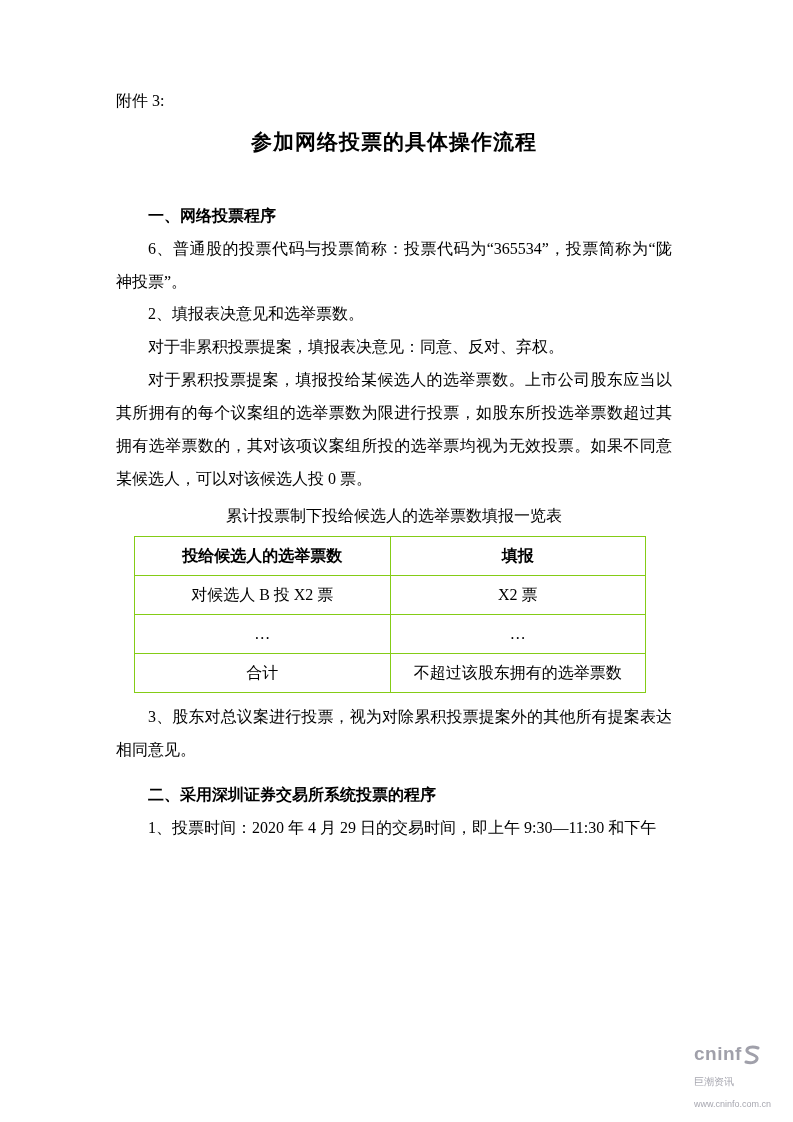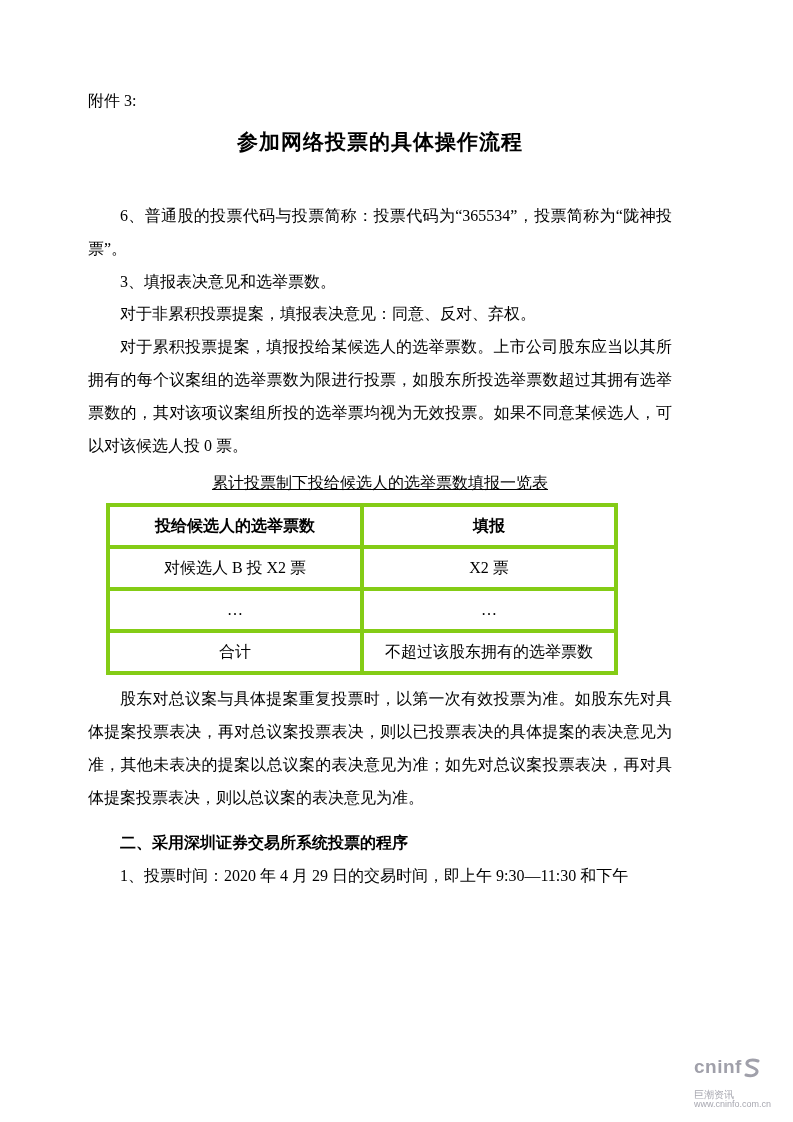--- a/index.html
+++ b/index.html
@@ -10,21 +10,21 @@
   body {
     width: 793px;
     height: 1122px;
     position: relative;
     font-family: "Liberation Serif", "DejaVu Serif", serif;
     color: #000000;
     overflow: hidden;
   }
   .page {
     box-sizing: border-box;
-    padding: 88px 121px 0 88px;
+    padding: 88px 121px 0 116px;
   }
   .attachment-label {
     font-size: 16px;
     line-height: 1.6;
     margin-bottom: 14px;
   }
   .doc-title {
     font-size: 21px;
     font-weight: bold;
     text-align: center;
@@ -48,31 +48,30 @@
     font-family: "Liberation Sans", "DejaVu Sans", sans-serif;
   }
   p.section-heading.spaced {
     margin-top: 12px;
   }
   .table-caption {
     font-size: 16px;
     line-height: 2.0;
     text-align: center;
     margin: 4px 0 2px 0;
-    text-decoration: underline;
   }
   table.votes-table {
     border-collapse: collapse;
     margin: 4px auto 8px 18px;
     width: 512px;
     table-layout: fixed;
   }
   table.votes-table th,
   table.votes-table td {
-    border: 4px solid #84cc16;
+    border: 1px solid #84cc16;
     font-size: 16px;
     text-align: center;
     padding: 7px 6px;
     height: 24px;
     vertical-align: middle;
   }
   table.votes-table th {
     font-weight: bold;
     font-family: "Liberation Sans", "DejaVu Sans", sans-serif;
   }
@@ -104,37 +103,38 @@
     height: 20px;
   }
   .logo-sub {
     font-size: 10px;
     color: #a7a7b0;
     margin-top: 11px;
   }
   .logo-url {
     font-size: 9px;
     color: #a7a7b0;
-    margin-top: 0;
+    margin-top: 13px;
   }
 </style>
 </head>
 <body>
 
 <div class="page">
 
   <div class="attachment-label">附件 3:</div>
 
   <div class="doc-title">参加网络投票的具体操作流程</div>
 
 
+  <p class="section-heading">一、网络投票程序</p>
 
   <p class="body-para">6、普通股的投票代码与投票简称：投票代码为“365534”，投票简称为“陇神投票”。</p>
 
-  <p class="body-para">3、填报表决意见和选举票数。</p>
+  <p class="body-para">2、填报表决意见和选举票数。</p>
 
   <p class="body-para">对于非累积投票提案，填报表决意见：同意、反对、弃权。</p>
 
   <p class="body-para">对于累积投票提案，填报投给某候选人的选举票数。上市公司股东应当以其所拥有的每个议案组的选举票数为限进行投票，如股东所投选举票数超过其拥有选举票数的，其对该项议案组所投的选举票均视为无效投票。如果不同意某候选人，可以对该候选人投 0 票。</p>
 
   <div class="table-caption">累计投票制下投给候选人的选举票数填报一览表</div>
 
   <table class="votes-table">
     <colgroup>
         <col class="c1">
@@ -155,22 +155,22 @@
         <td>…</td>
         <td>…</td>
       </tr>
       <tr>
         <td>合计</td>
         <td>不超过该股东拥有的选举票数</td>
       </tr>
     </tbody>
   </table>
 
+  <p class="body-para">3、股东对总议案进行投票，视为对除累积投票提案外的其他所有提案表达相同意见。</p>
 
-  <p class="body-para">股东对总议案与具体提案重复投票时，以第一次有效投票为准。如股东先对具体提案投票表决，再对总议案投票表决，则以已投票表决的具体提案的表决意见为准，其他未表决的提案以总议案的表决意见为准；如先对总议案投票表决，再对具体提案投票表决，则以总议案的表决意见为准。</p>
 
   <p class="section-heading spaced">二、采用深圳证券交易所系统投票的程序</p>
 
   <p class="body-para">1、投票时间：2020 年 4 月 29 日的交易时间，即上午 9:30—11:30 和下午</p>
 
 </div>
 
 <div class="footer-logo">
   <div class="logo-row">
     <span class="logo-word">cninf</span>

